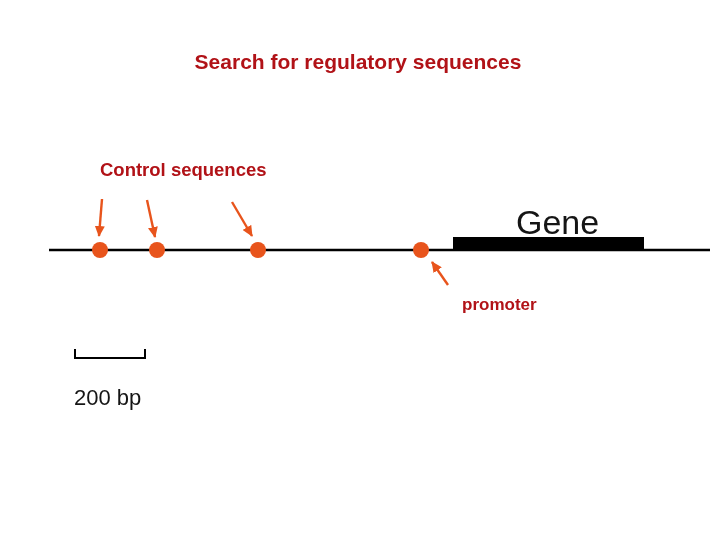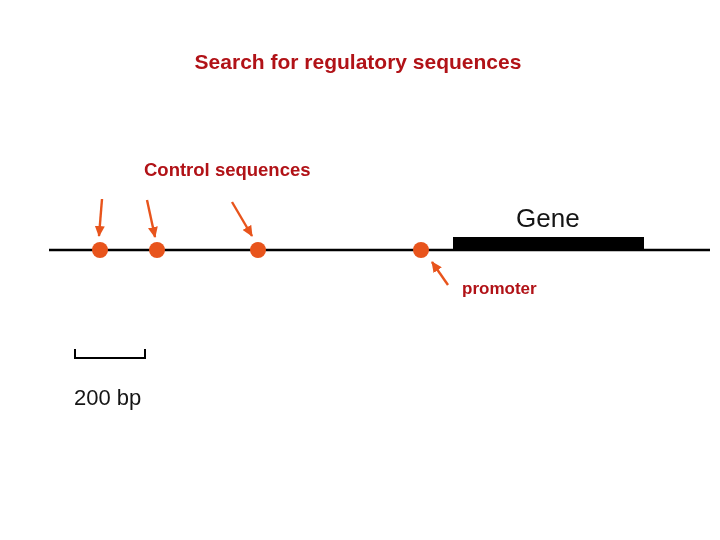--- a/index.html
+++ b/index.html
@@ -24,33 +24,32 @@
     font-weight: bold;
     color: #b11217;
   }
   .control-label {
     position: absolute;
     left: 100px; top: 159px;
     font-size: 18.5px;
     font-weight: bold;
     color: #b11217;
     white-space: nowrap;
-    margin-left: 44px;
   }
   .gene-label {
     position: absolute;
     left: 516px; top: 203px;
-    font-size: 26px;
+    font-size: 34px;
     font-weight: normal;
     color: #151515;
     white-space: nowrap;
   }
   .promoter-label {
     position: absolute;
-    left: 462px; top: 279px;
+    left: 462px; top: 295px;
     font-size: 17px;
     font-weight: bold;
     color: #b11217;
     white-space: nowrap;
   }
   .scale-label {
     position: absolute;
     left: 74px; top: 385px;
     font-size: 22px;
     color: #151515;

